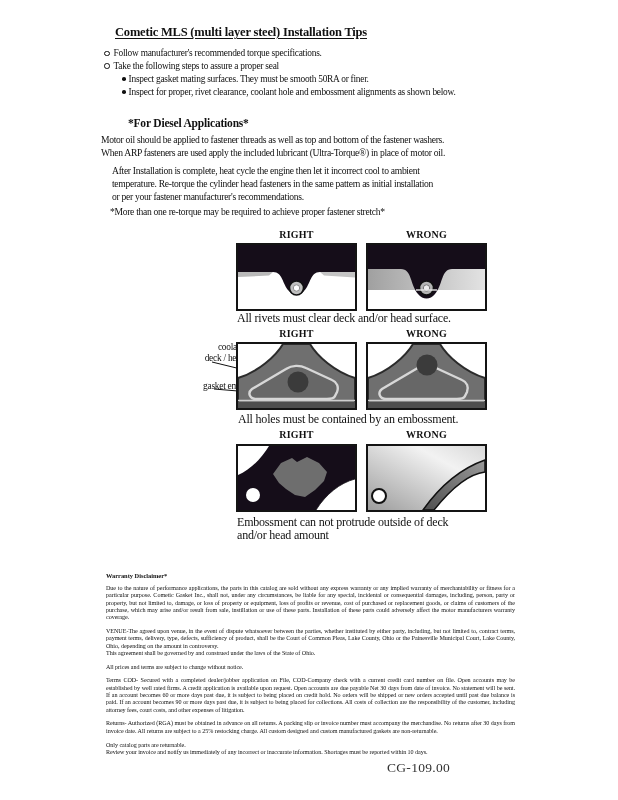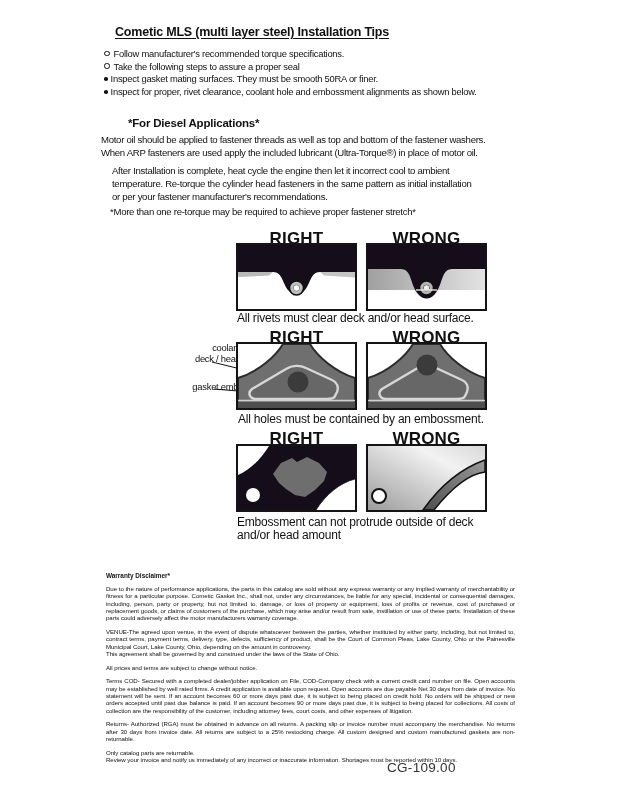--- a/index.html
+++ b/index.html
@@ -1,47 +1,47 @@
 <!DOCTYPE html>
 <html><head>
 <meta charset="utf-8">
 <style>
   html,body { margin:0; padding:0; background:#ffffff; }
   .page {
     position:relative; width:615px; height:800px; background:#ffffff;
-    font-family:Liberation Sans, sans-serif; color:#111; overflow:hidden;
+    font-family:Liberation Serif, serif; color:#111; overflow:hidden;
   }
   .abs { position:absolute; }
 
   .title {
     left:115px; top:25px; font-size:12.5px; font-weight:bold; letter-spacing:-0.2px;
     text-decoration:underline; text-underline-offset:2px; white-space:nowrap;
   }
 
   .tips { left:104px; top:47px; font-size:9.4px; letter-spacing:-0.25px; }
   .tip { display:flex; align-items:center; height:12.8px; white-space:nowrap; }
-  .tip.sub { }
+  .tip.sub { margin-left:18px; }
   .marker-o {
     width:3.5px; height:3.5px; border:1px solid #111; border-radius:50%;
     margin-right:4px; flex:0 0 auto;
   }
   .marker-f {
     width:3.6px; height:3.6px; background:#111; border-radius:50%;
     margin-right:3px; flex:0 0 auto;
   }
 
   .diesel-heading { left:128px; top:117px; font-size:11.5px; font-weight:bold; letter-spacing:-0.2px; white-space:nowrap; }
   .para { font-size:9.6px; line-height:13px; letter-spacing:-0.3px; }
   .para span { display:block; white-space:nowrap; }
   .p1 { left:101px; top:133px; }
   .p2 { left:112px; top:164px; }
   .note { left:110px; top:205px; white-space:nowrap; }
 
   .dg-label {
-    width:121px; text-align:center; font-size:17px; font-weight:600;
+    width:121px; text-align:center; font-size:10px; font-weight:600;
     letter-spacing:0.2px; color:#111;
   }
   .dg-caption { font-size:12px; font-weight:500; letter-spacing:-0.2px; line-height:13px; white-space:nowrap; }
 
   .callout { font-size:9.4px; letter-spacing:-0.25px; text-align:right; width:152px; left:120px; white-space:nowrap; }
 
   .disclaimer { left:106px; top:572px; width:409px; }
   .disclaimer .dheading { font-size:6.4px; font-weight:bold; margin:0 0 6px 0; }
   .disclaimer p {
     font-size:6.1px; line-height:7.3px; letter-spacing:-0.05px;

